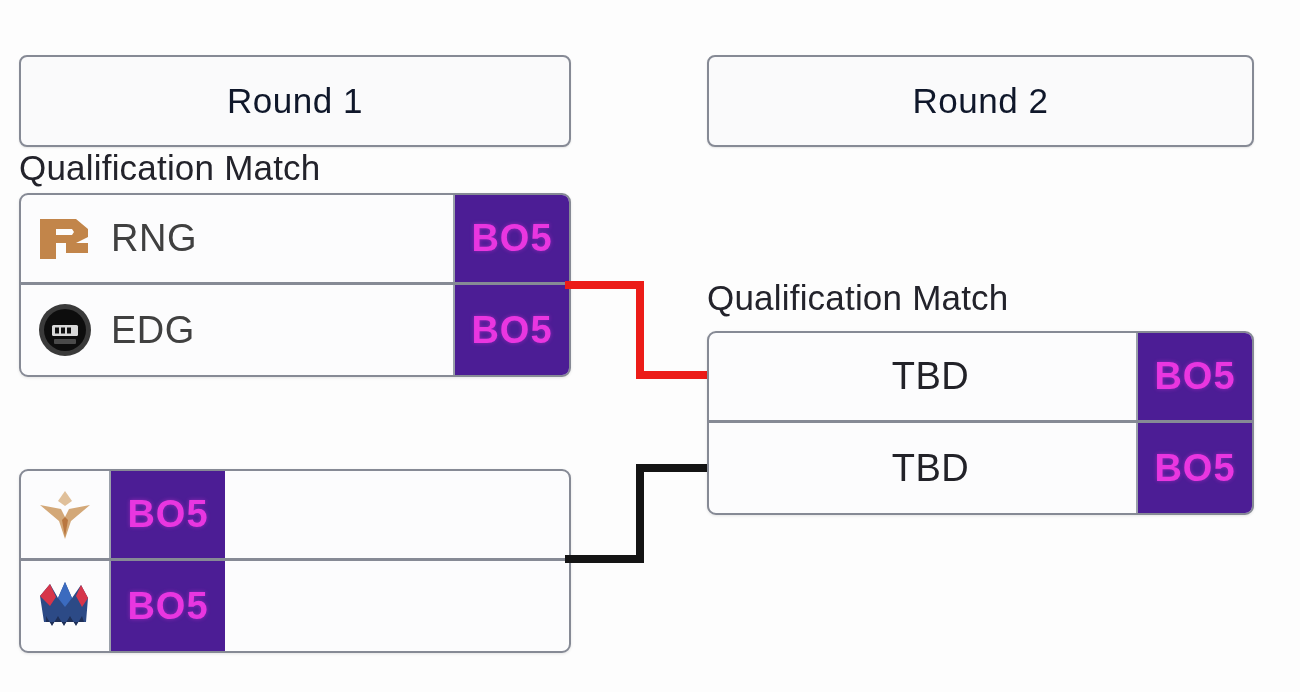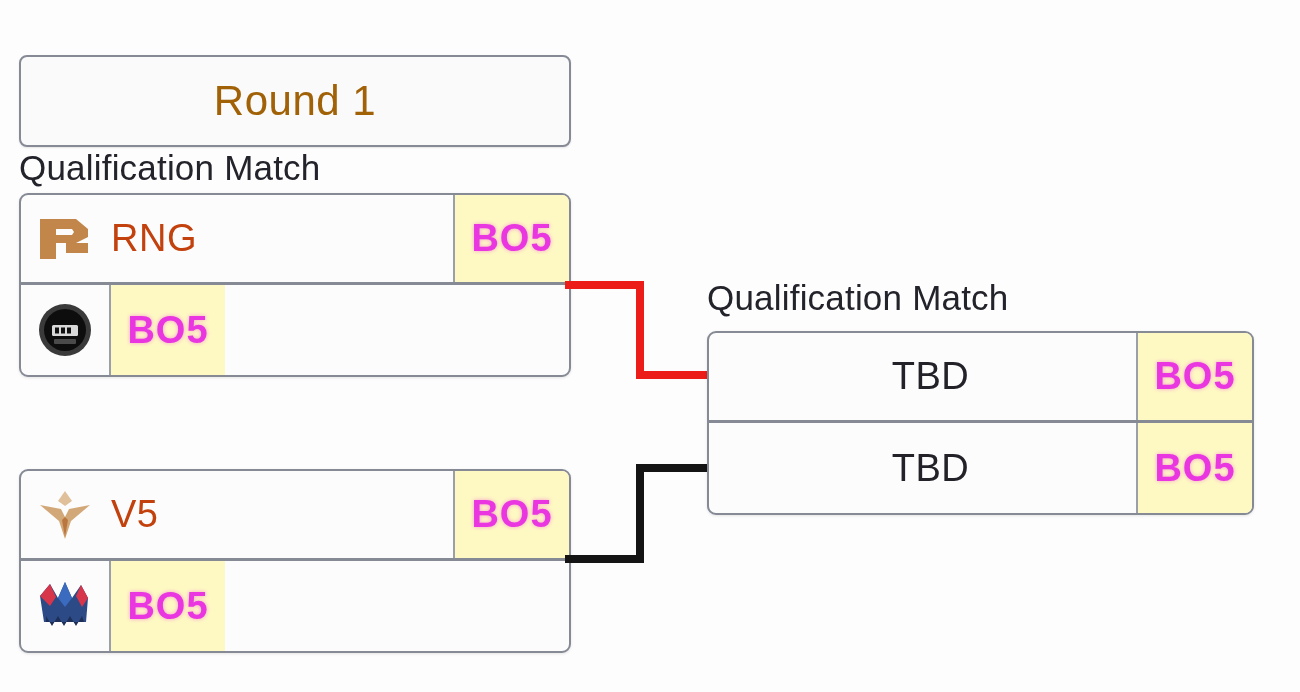--- a/index.html
+++ b/index.html
@@ -13,22 +13,22 @@
   #bracket{position:absolute;inset:0;}
 
   
   .round-header{
     position:absolute;
     box-sizing:border-box;
     background:#fafafb;
     border:2px solid #868a95;
     border-radius:8px;
     display:flex;align-items:center;justify-content:center;
-    color:#a16207;
-    font-size:42px;
+    color:#0f172a;
+    font-size:35px;
     letter-spacing:.5px;
     box-shadow:0 1px 2px rgba(0,0,0,.10);
   }
   #round1-header{left:19px;top:55px;width:552px;height:92px;}
   #round2-header{left:707px;top:55px;width:547px;height:92px;}
 
   
   .match-caption{
     position:absolute;
     font-size:35px;
@@ -63,35 +63,35 @@
 
   .logo-cell{
     width:88px;
     flex:0 0 88px;
     display:flex;align-items:center;justify-content:center;
   }
   .name-cell{
     flex:1 1 auto;
     display:flex;align-items:center;
     font-size:38px;
-    color:#c2410c;
+    color:#404040;
     letter-spacing:.5px;
     padding-left:2px;
   }
   .name-cell.tbd{
     justify-content:center;
     color:#222228;
     padding-left:16px;
   }
   .bo-cell{
     flex:0 0 116px;
     width:116px;
     box-sizing:border-box;
     border-left:2px solid #9aa0aa;
-    background:#fef9c3;
+    background:#4c1d95;
     display:flex;align-items:center;justify-content:center;
     font-size:38px;
     font-weight:bold;
     color:#e936e0;
     text-shadow:0 0 4px rgba(233,54,224,.45);
     letter-spacing:1px;
   }
 
   
   .conn{position:absolute;}
@@ -138,34 +138,34 @@
         <svg class="logo" width="54" height="54" viewBox="0 0 54 54" aria-hidden="true">
           <circle cx="27" cy="27" r="26" fill="#3a3a3a"></circle>
           <circle cx="27" cy="27" r="21" fill="#0d0d0d"></circle>
           <rect x="14" y="22" width="26" height="11" rx="1.5" fill="#d8d8d8"></rect>
           <rect x="17" y="24.5" width="4" height="6" fill="#111"></rect>
           <rect x="23" y="24.5" width="4" height="6" fill="#111"></rect>
           <rect x="29" y="24.5" width="4" height="6" fill="#111"></rect>
           <rect x="16" y="36" width="22" height="5" rx="1" fill="#4a4a4a"></rect>
         </svg>
       </div>
+      <div class="name-cell">EDG</div>
       <div class="bo-cell">BO5</div>
     </div>
   </div>
 
   <div class="match" id="match-r1-2">
     <div class="team-row top">
       <div class="logo-cell">
         <svg class="logo" width="56" height="56" viewBox="0 0 56 56" aria-hidden="true">
           <path d="M28 4 L35 14 L28 19 L21 14 Z" fill="#e0c09a"></path>
           <path d="M3 18 L24 22 L28 30 L32 22 L53 18 L34 34 L28 52 L22 34 Z" fill="#d3a878"></path>
           <path d="M25 33 L28 50 L31 33 L28 30 Z" fill="#b9773f"></path>
         </svg>
       </div>
-      <div class="name-cell">V5</div>
       <div class="bo-cell">BO5</div>
     </div>
     <div class="team-row">
       <div class="logo-cell">
         <svg class="logo" width="54" height="52" viewBox="0 0 54 52" aria-hidden="true">
           <path d="M2 16 L12 4 L20 18 L27 2 L34 18 L43 5 L50 18 L48 42 L6 42 Z" fill="#2c4a86"></path>
           <path d="M2 16 L12 4 L18 17 L12 26 Z" fill="#d6354a"></path>
           <path d="M43 5 L50 18 L44 27 L38 16 Z" fill="#d6354a"></path>
           <path d="M20 18 L27 2 L34 18 L27 27 Z" fill="#3b6bbf"></path>
           <path d="M8 36 L14 46 L20 36 L26 46 L32 36 L38 46 L44 36 L46 42 L8 42 Z" fill="#1e2f57"></path>
@@ -176,20 +176,23 @@
   </div>
 
   <div class="conn conn-red" id="red-h1"></div>
   <div class="conn conn-red" id="red-v"></div>
   <div class="conn conn-red" id="red-h2"></div>
 
   <div class="conn conn-black" id="black-h1"></div>
   <div class="conn conn-black" id="black-v"></div>
   <div class="conn conn-black" id="black-h2"></div>
 
+  <div class="round-header" id="round2-header">
+    <span>Round 2</span>
+  </div>
 
   <div class="match-caption" id="caption-r2">Qualification Match</div>
 
   <div class="match" id="match-r2-1">
     <div class="team-row top">
       <div class="name-cell tbd">TBD</div>
       <div class="bo-cell">BO5</div>
     </div>
     <div class="team-row">
       <div class="name-cell tbd">TBD</div>

